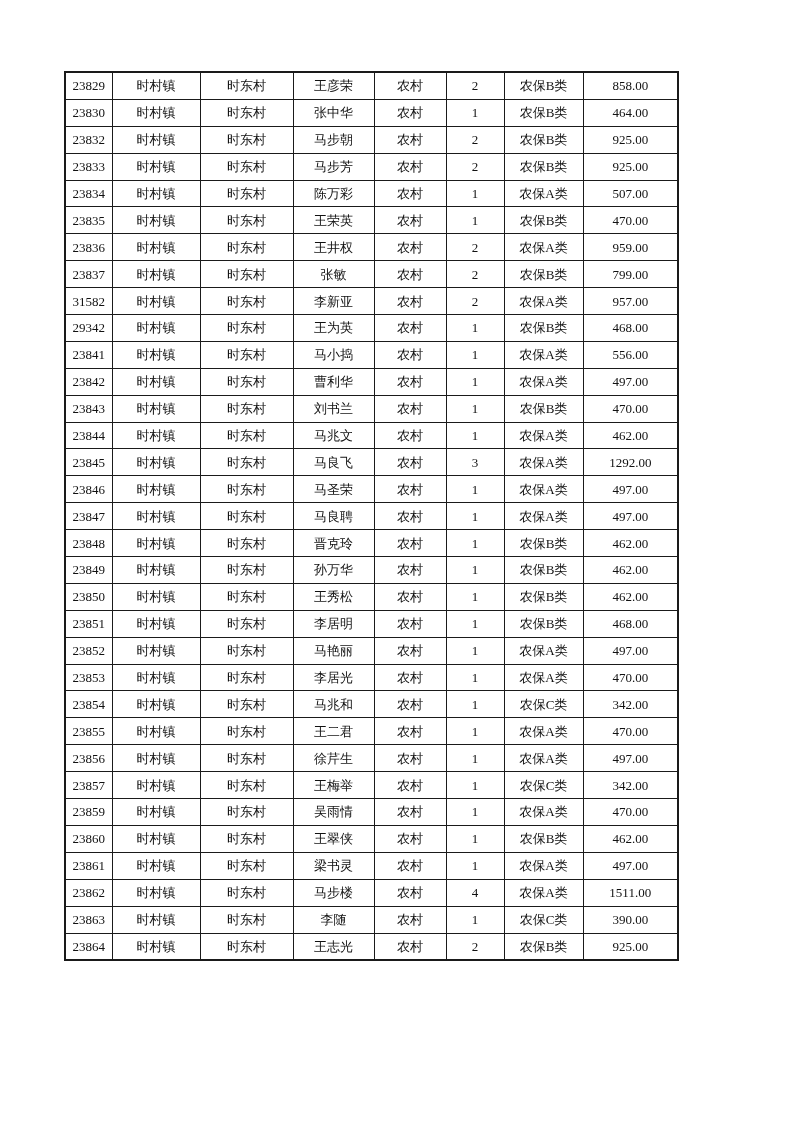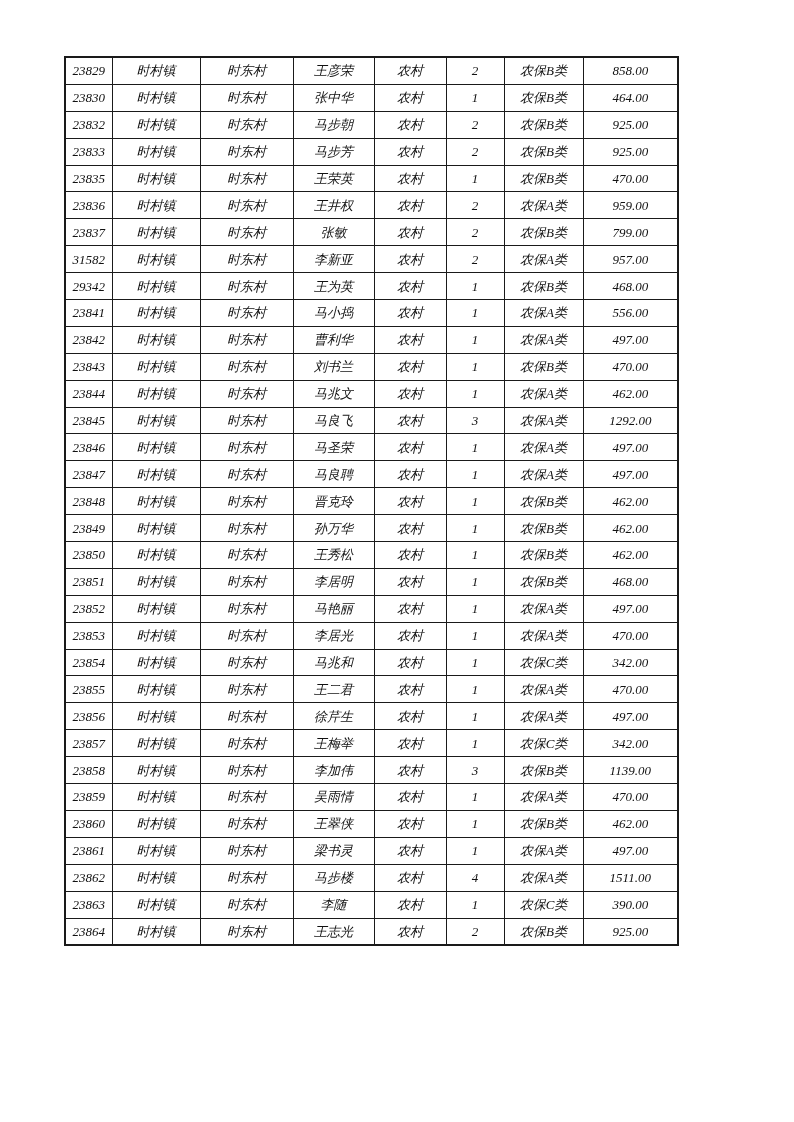--- a/index.html
+++ b/index.html
@@ -10,26 +10,25 @@
   .page {
     position: relative;
     width: 794px;
     height: 1122px;
     background: #ffffff;
     overflow: hidden;
   }
   table.grid {
     position: absolute;
     left: 64px;
-    top: 56px;
+    top: 71px;
     width: 613px;
     border-collapse: collapse;
     table-layout: fixed;
     border: 2px solid #1a1a1a;
-    font-style: italic;
   }
   table.grid td {
     border: 1px solid #1a1a1a;
     height: 25.9px;
     padding: 0;
     text-align: center;
     vertical-align: middle;
     color: #111111;
     font-family: "Liberation Serif", "DejaVu Serif", serif;
     font-size: 13px;
@@ -96,20 +95,30 @@
     <td>23833</td>
     <td>时村镇</td>
     <td>时东村</td>
     <td>马步芳</td>
     <td>农村</td>
     <td>2</td>
     <td>农保B类</td>
     <td>925.00</td>
   </tr>
         <tr>
+    <td>23834</td>
+    <td>时村镇</td>
+    <td>时东村</td>
+    <td>陈万彩</td>
+    <td>农村</td>
+    <td>1</td>
+    <td>农保A类</td>
+    <td>507.00</td>
+  </tr>
+        <tr>
     <td>23835</td>
     <td>时村镇</td>
     <td>时东村</td>
     <td>王荣英</td>
     <td>农村</td>
     <td>1</td>
     <td>农保B类</td>
     <td>470.00</td>
   </tr>
         <tr>
@@ -314,30 +323,20 @@
   </tr>
         <tr>
     <td>23857</td>
     <td>时村镇</td>
     <td>时东村</td>
     <td>王梅举</td>
     <td>农村</td>
     <td>1</td>
     <td>农保C类</td>
     <td>342.00</td>
-  </tr>
-        <tr>
-    <td>23858</td>
-    <td>时村镇</td>
-    <td>时东村</td>
-    <td>李加伟</td>
-    <td>农村</td>
-    <td>3</td>
-    <td>农保B类</td>
-    <td>1139.00</td>
   </tr>
         <tr>
     <td>23859</td>
     <td>时村镇</td>
     <td>时东村</td>
     <td>吴雨情</td>
     <td>农村</td>
     <td>1</td>
     <td>农保A类</td>
     <td>470.00</td>

